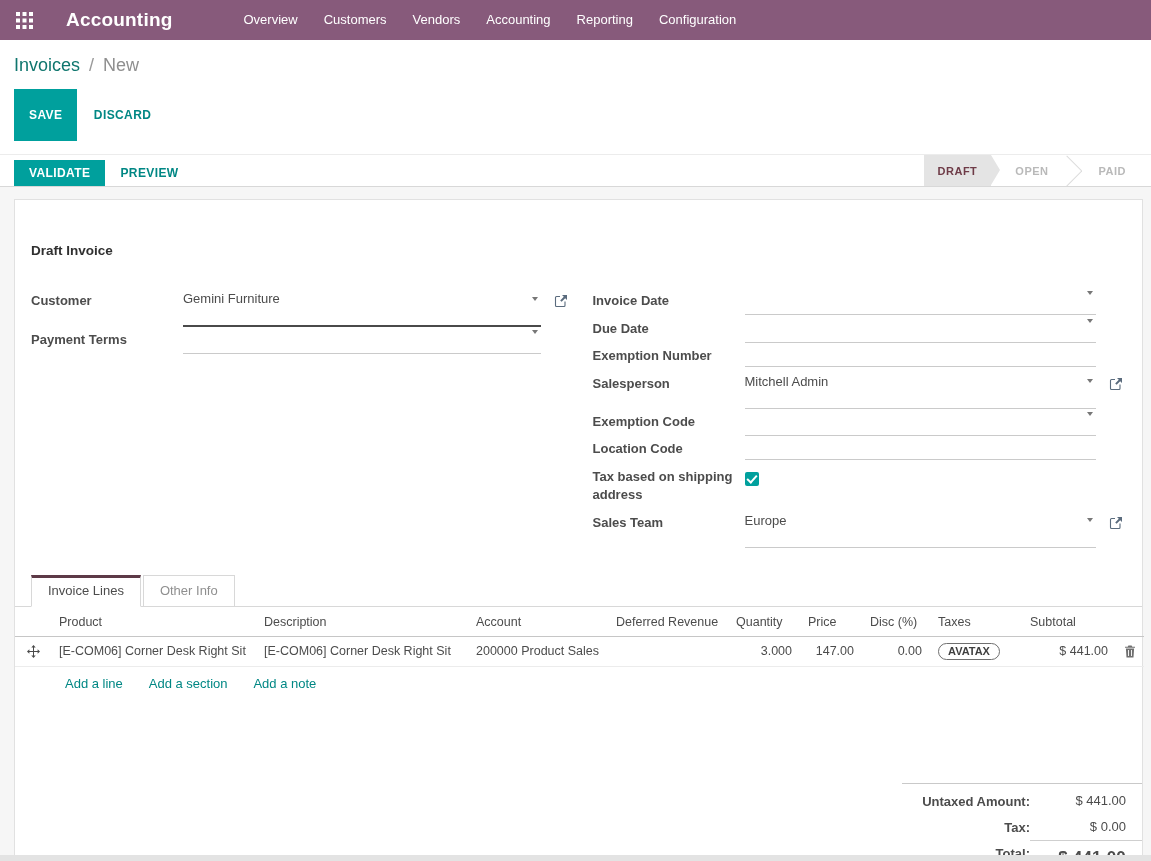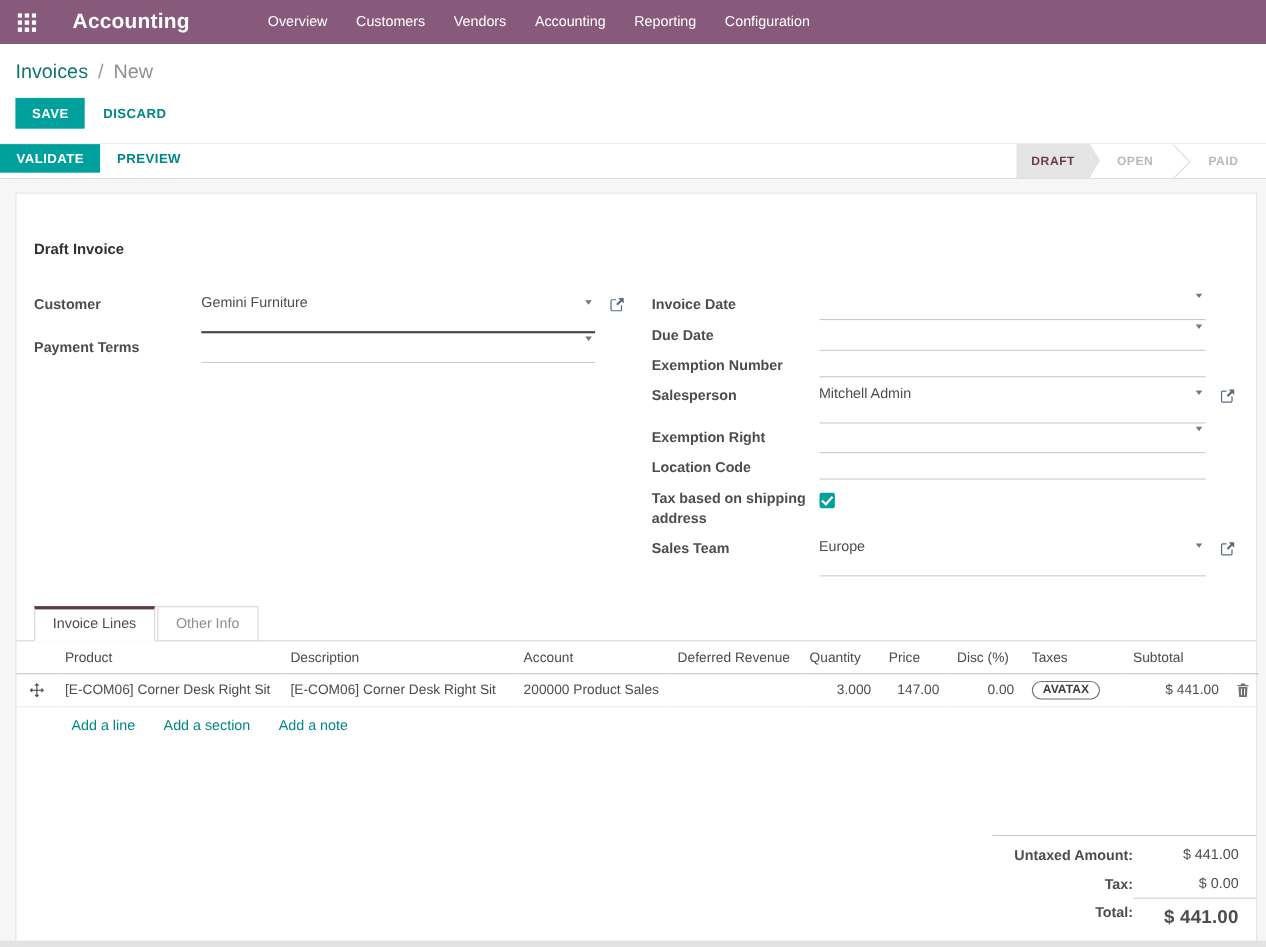--- a/index.html
+++ b/index.html
@@ -12,26 +12,26 @@
   .app-title { color:#fff; font-size:19px; font-weight:700; margin-right:58px; letter-spacing:.2px; }
   .nav-menu { display:flex; align-items:center; }
   .nav-menu a { color:#fff; font-size:13px; text-decoration:none; padding:0 13px; line-height:40px; display:block; }
 
   
   .cp { background:#fff; padding:12px 16px 13px 14px; border-bottom:1px solid #ececec; }
   .breadcrumb { font-size:18px; margin:3px 0 13px; }
   .breadcrumb .bc-link { color:#0f766e; cursor:pointer; }
   .breadcrumb .bc-sep { color:#999; margin:0 4px; }
   .breadcrumb .bc-current { color:#8f8f8f; }
-  .btn { display:inline-block; font-size:12px; font-weight:700; letter-spacing:.4px; padding:7px 15px; border:none; cursor:pointer; text-transform:uppercase; }
+  .btn { display:inline-block; font-size:12px; font-weight:700; letter-spacing:.4px; padding:19px 15px; border:none; cursor:pointer; text-transform:uppercase; }
   .btn-primary { background:#00A09D; color:#fff; }
   .btn-link { background:transparent; color:#008784; padding:7px 12px; }
 
   
-  .statusbar { height:32px; background:#fff; border-bottom:1px solid #d8d8d8; display:flex; align-items:flex-start; }
+  .statusbar { height:32px; background:#fff; border-bottom:1px solid #d8d8d8; display:flex; align-items:flex-end; padding-left:14px; }
   .statusbar .btn { padding:6px 15px; }
   .steps { margin-left:auto; display:flex; align-items:stretch; height:31px; padding-right:8px; }
   .step { display:flex; align-items:center; padding:0 17px; font-size:11px; font-weight:700; letter-spacing:.5px; color:#b9b9b9; position:relative; }
   .step.active { background:#e4e4e4; color:#6E3B47; padding:0 14px; }
   .step.active::after { content:""; position:absolute; left:100%; top:0; border-top:15.5px solid transparent; border-bottom:15.5px solid transparent; border-left:9px solid #e4e4e4; z-index:2; }
   .step.after-active { padding-left:24px; }
   .chev { width:16px; height:31px; position:relative; overflow:hidden; }
   .chev::before { content:""; position:absolute; left:-10px; top:4.5px; width:21px; height:21px; transform:rotate(45deg); border-top:1px solid #dcdcdc; border-right:1px solid #dcdcdc; }
 
   
@@ -207,21 +207,21 @@
             </div>
             <span class="extlink">
               <svg width="14" height="14" viewBox="0 0 14 14">
                   <path fill="none" stroke="#5a6b7d" stroke-width="1.1" d="M11 7.5v4a1 1 0 0 1-1 1H2.5a1 1 0 0 1-1-1V3.5a1 1 0 0 1 1-1H6"></path>
                   <path fill="#5a6b7d" d="M8 1h5v5l-1.8-1.8L7.6 7.8 6.2 6.4l3.6-3.6z"></path>
                 </svg>
             </span>
           </div>
         </div>
         <div class="frow">
-          <span class="flabel">Exemption Right</span>
+          <span class="flabel">Exemption Code</span>
           <div class="fwrap">
             <div class="finput">
               <span class="fvalue"></span>
               <span class="caret"></span>
             </div>
           </div>
         </div>
         <div class="frow">
           <span class="flabel">Location Code</span>
           <div class="fwrap">

